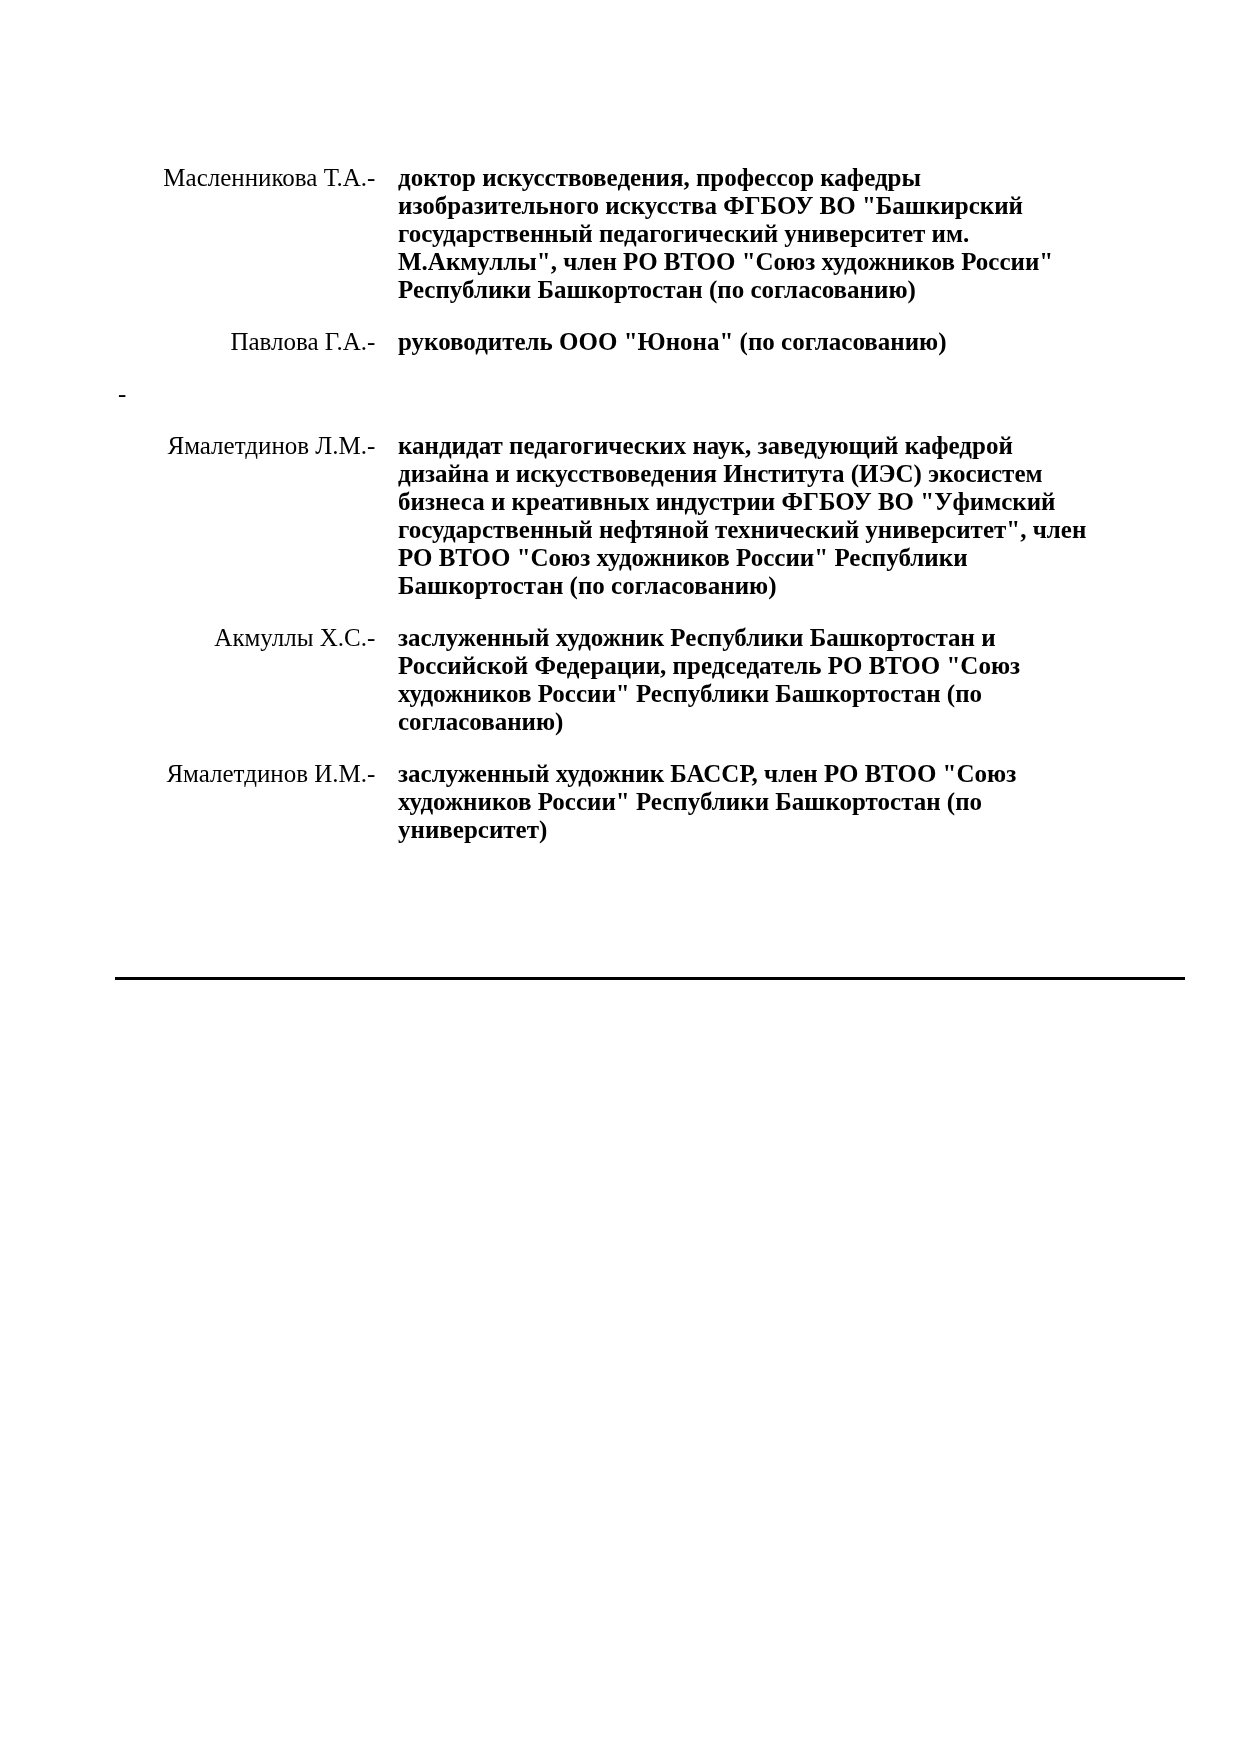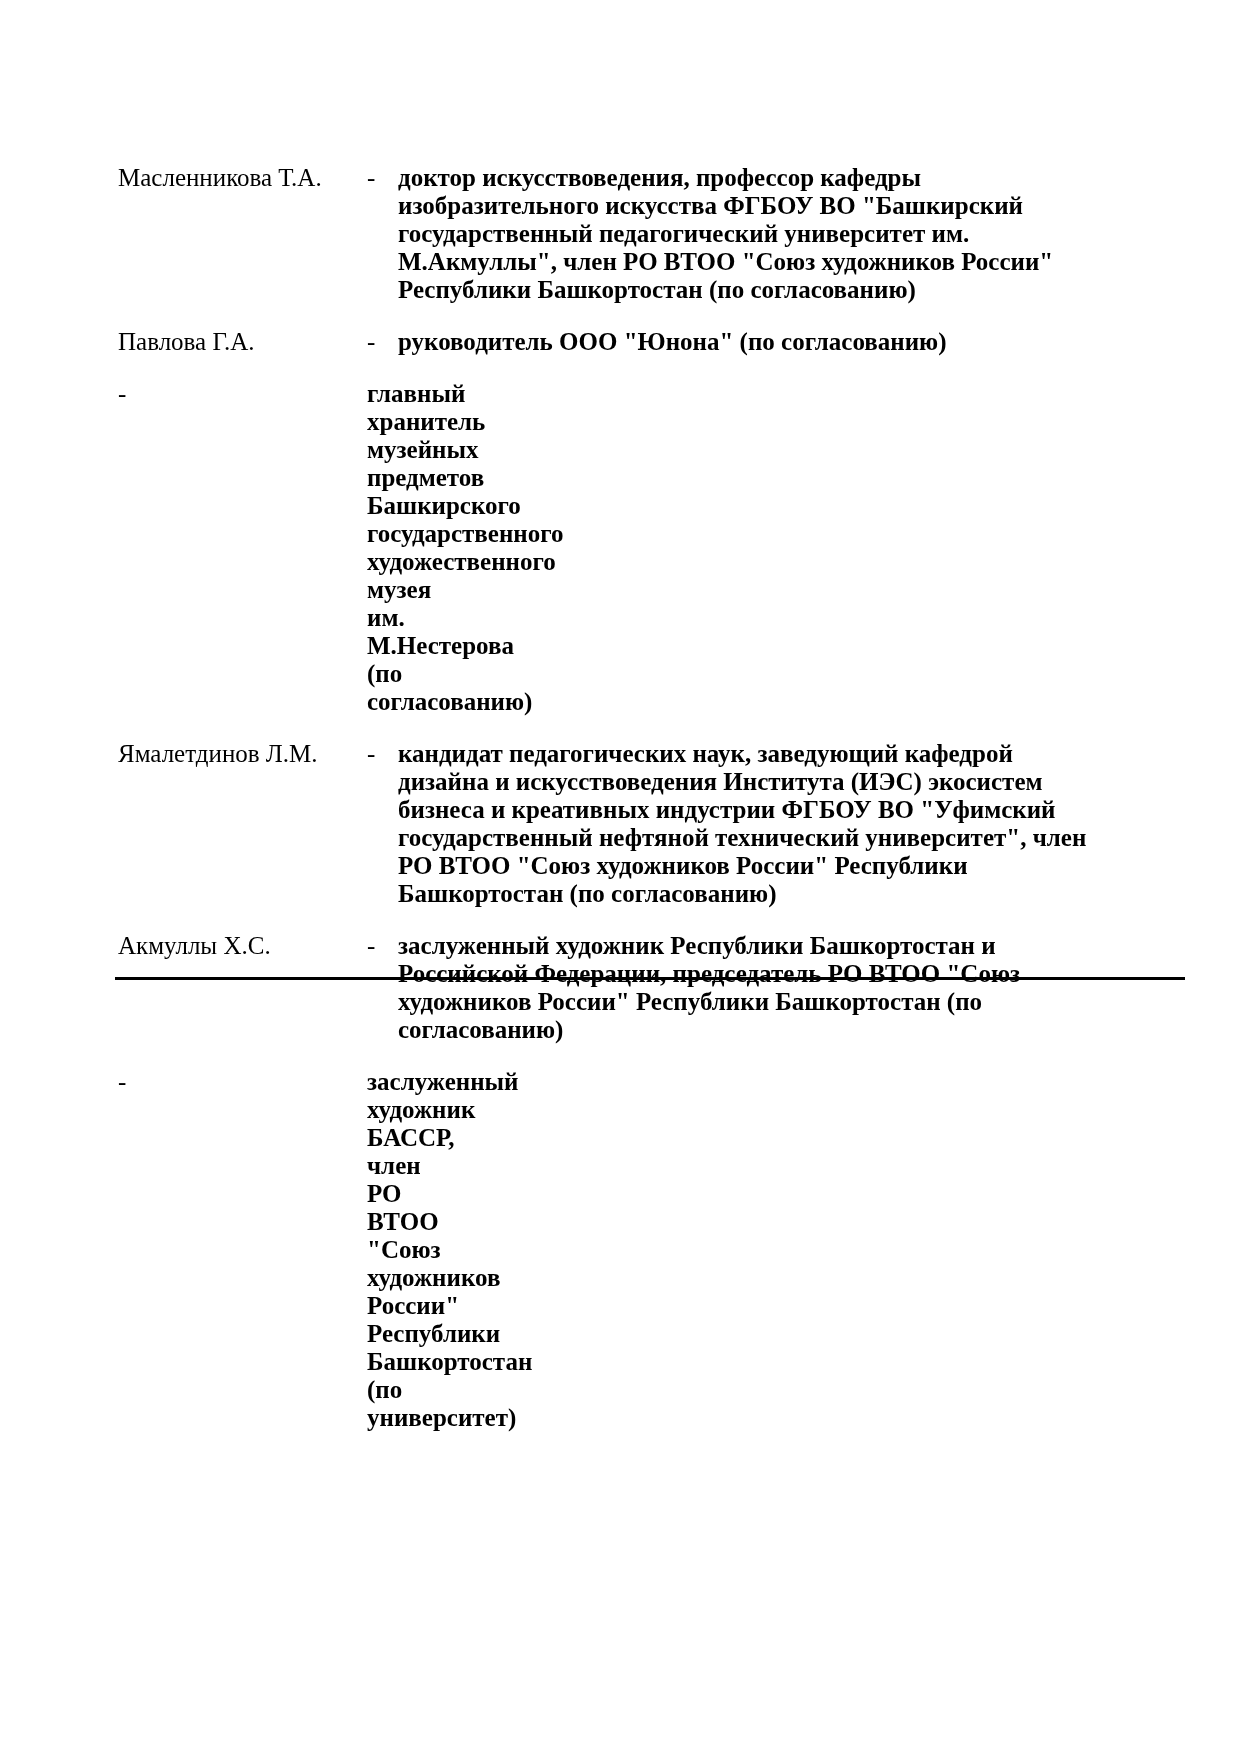--- a/index.html
+++ b/index.html
@@ -23,20 +23,21 @@
     top: 164px;
     left: 118px;
   }
   .entry {
     display: grid;
     grid-template-columns: 249px 31px 735px;
     margin-bottom: 24px;
   }
   .entry .name {
     white-space: nowrap;
+    text-align: right;
   }
   .entry .dash {
     text-align: left;
   }
   .entry .desc {
     white-space: pre-line;
     font-weight: bold;
   }
   .divider {
     position: absolute;
@@ -66,23 +67,20 @@
     </div>
 
     <div class="entry">
       <div class="name">Павлова Г.А.</div>
       <div class="dash">-</div>
       <div class="desc">руководитель ООО "Юнона" (по согласованию)</div>
     </div>
 
     <div class="entry">
       <div class="dash">-</div>
-      <div class="desc">главный хранитель музейных предметов Башкирского
-государственного художественного музея им. М.Нестерова
-(по согласованию)</div>
     </div>
 
     <div class="entry">
       <div class="name">Ямалетдинов Л.М.</div>
       <div class="dash">-</div>
       <div class="desc">кандидат педагогических наук, заведующий кафедрой
 дизайна и искусствоведения Института (ИЭС) экосистем
 бизнеса и креативных индустрии ФГБОУ ВО "Уфимский
 государственный нефтяной технический университет", член
 РО ВТОО "Союз художников России" Республики
@@ -92,20 +90,21 @@
     <div class="entry">
       <div class="name">Акмуллы Х.С.</div>
       <div class="dash">-</div>
       <div class="desc">заслуженный художник Республики Башкортостан и
 Российской Федерации, председатель РО ВТОО "Союз
 художников России" Республики Башкортостан (по
 согласованию)</div>
     </div>
 
     <div class="entry">
+      <div class="name">Ямалетдинов И.М.</div>
       <div class="dash">-</div>
       <div class="desc">заслуженный художник БАССР, член РО ВТОО "Союз
 художников России" Республики Башкортостан (по
 университет)</div>
     </div>
 
   </div>
 
   <div class="divider"></div>
 

